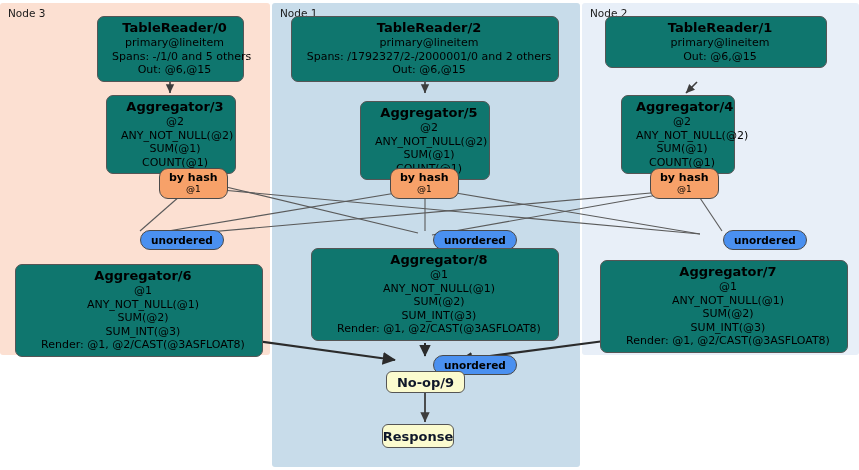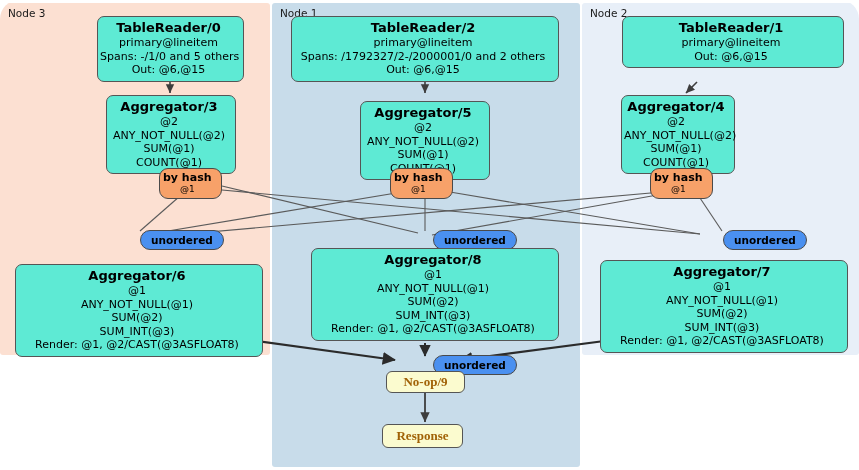--- a/index.html
+++ b/index.html
@@ -7,46 +7,45 @@
     margin: 0; padding: 0;
     background: #ffffff;
   }
   #canvas {
     position: relative;
     width: 859px;
     height: 470px;
     background: #ffffff;
     font-family: "DejaVu Sans", "Liberation Sans", sans-serif;
     overflow: hidden;
-    border-radius: 19px;
   }
   .node-panel {
     position: absolute;
     border-radius: 3px;
   }
   .node-label {
     position: absolute;
     font-size: 10.5px;
     color: #1a1a1a;
     font-family: "DejaVu Sans", "Liberation Sans", sans-serif;
     white-space: nowrap;
   }
   svg.edges {
     position: absolute;
     left: 0; top: 0;
     width: 859px; height: 470px;
     pointer-events: none;
   }
   .proc-box {
     position: absolute;
-    background: #5eead4;
+    background: #0f766e;
     border: 1px solid #555555;
     border-radius: 7px;
     text-align: center;
-    padding: 3px 6px 4px 2px;
+    padding: 3px 6px 4px 14px;
     font-size: 11px;
     line-height: 13.5px;
     color: #000000;
     box-shadow: 0 0 0 0 rgba(0,0,0,0);
   }
   .proc-title {
     font-weight: bold;
     font-size: 13px;
     line-height: 16px;
     letter-spacing: 0px;
@@ -71,47 +70,46 @@
     font-weight: bold;
     padding: 3px 10px 3px 10px;
     white-space: nowrap;
   }
   .router {
     position: absolute;
     background: #f7a169;
     border: 1px solid #4a4a4a;
     border-radius: 9px;
     text-align: center;
-    padding: 2px 9px 3px 3px;
+    padding: 2px 9px 3px 9px;
     color: #000000;
     white-space: nowrap;
   }
   .router-title {
     font-weight: bold;
     font-size: 11px;
     line-height: 13px;
   }
   .router-sub {
     font-size: 9px;
     line-height: 11px;
   }
   .small-box {
     position: absolute;
     background: #fbfbcf;
     border: 1px solid #555555;
     border-radius: 6px;
     text-align: center;
     font-weight: bold;
     font-size: 13px;
-    color: #a16207;
+    color: #0f172a;
     display: flex;
     align-items: center;
     justify-content: center;
     white-space: nowrap;
-    font-family: Liberation Serif, serif;
   }
 </style>
 </head>
 <body>
 
 <div id="canvas">
 
   <div class="node-panel" style="left:0px; top:3px; width:270px; height:352px; background:#fce0d2;"></div>
   <div class="node-panel" style="left:272px; top:3px; width:308px; height:464px; background:#c8dcea;"></div>
   <div class="node-panel" style="left:582px; top:3px; width:277px; height:352px; background:#e8eff8;"></div>
@@ -160,21 +158,21 @@
     <div class="proc-line">Out: @6,@15</div>
   </div>
 
   <div class="proc-box" style="left:291px; top:16px; width:268px;">
     <div class="proc-title">TableReader/2</div>
     <div class="proc-line">primary@lineitem</div>
     <div class="proc-line">Spans: /1792327/2-/2000001/0 and 2 others</div>
     <div class="proc-line">Out: @6,@15</div>
   </div>
 
-  <div class="proc-box" style="left:605px; top:16px; width:222px;margin-left:17px;">
+  <div class="proc-box" style="left:605px; top:16px; width:222px;">
     <div class="proc-title">TableReader/1</div>
     <div class="proc-line">primary@lineitem</div>
     <div class="proc-line">Out: @6,@15</div>
   </div>
 
   <div class="proc-box" style="left:106px; top:95px; width:130px;">
     <div class="proc-title">Aggregator/3</div>
     <div class="proc-line">@2</div>
     <div class="proc-line">ANY_NOT_NULL(@2)</div>
     <div class="proc-line">SUM(@1)</div>
@@ -240,15 +238,15 @@
     <div class="proc-line">ANY_NOT_NULL(@1)</div>
     <div class="proc-line">SUM(@2)</div>
     <div class="proc-line">SUM_INT(@3)</div>
     <div class="proc-line">Render: @1, @2/CAST(@3ASFLOAT8)</div>
   </div>
 
   <div class="pill pill-unordered" style="left:393px; top:355px;">unordered</div>
 
   <div class="small-box" style="left:386px; top:371px; width:79px; height:22px;">No-op/9</div>
 
-  <div class="small-box" style="left:382px; top:424px; width:81px; height:24px;">Response</div>
+  <div class="small-box" style="left:382px; top:424px; width:72px; height:24px;">Response</div>
 
 </div>
 
 </body></html>

